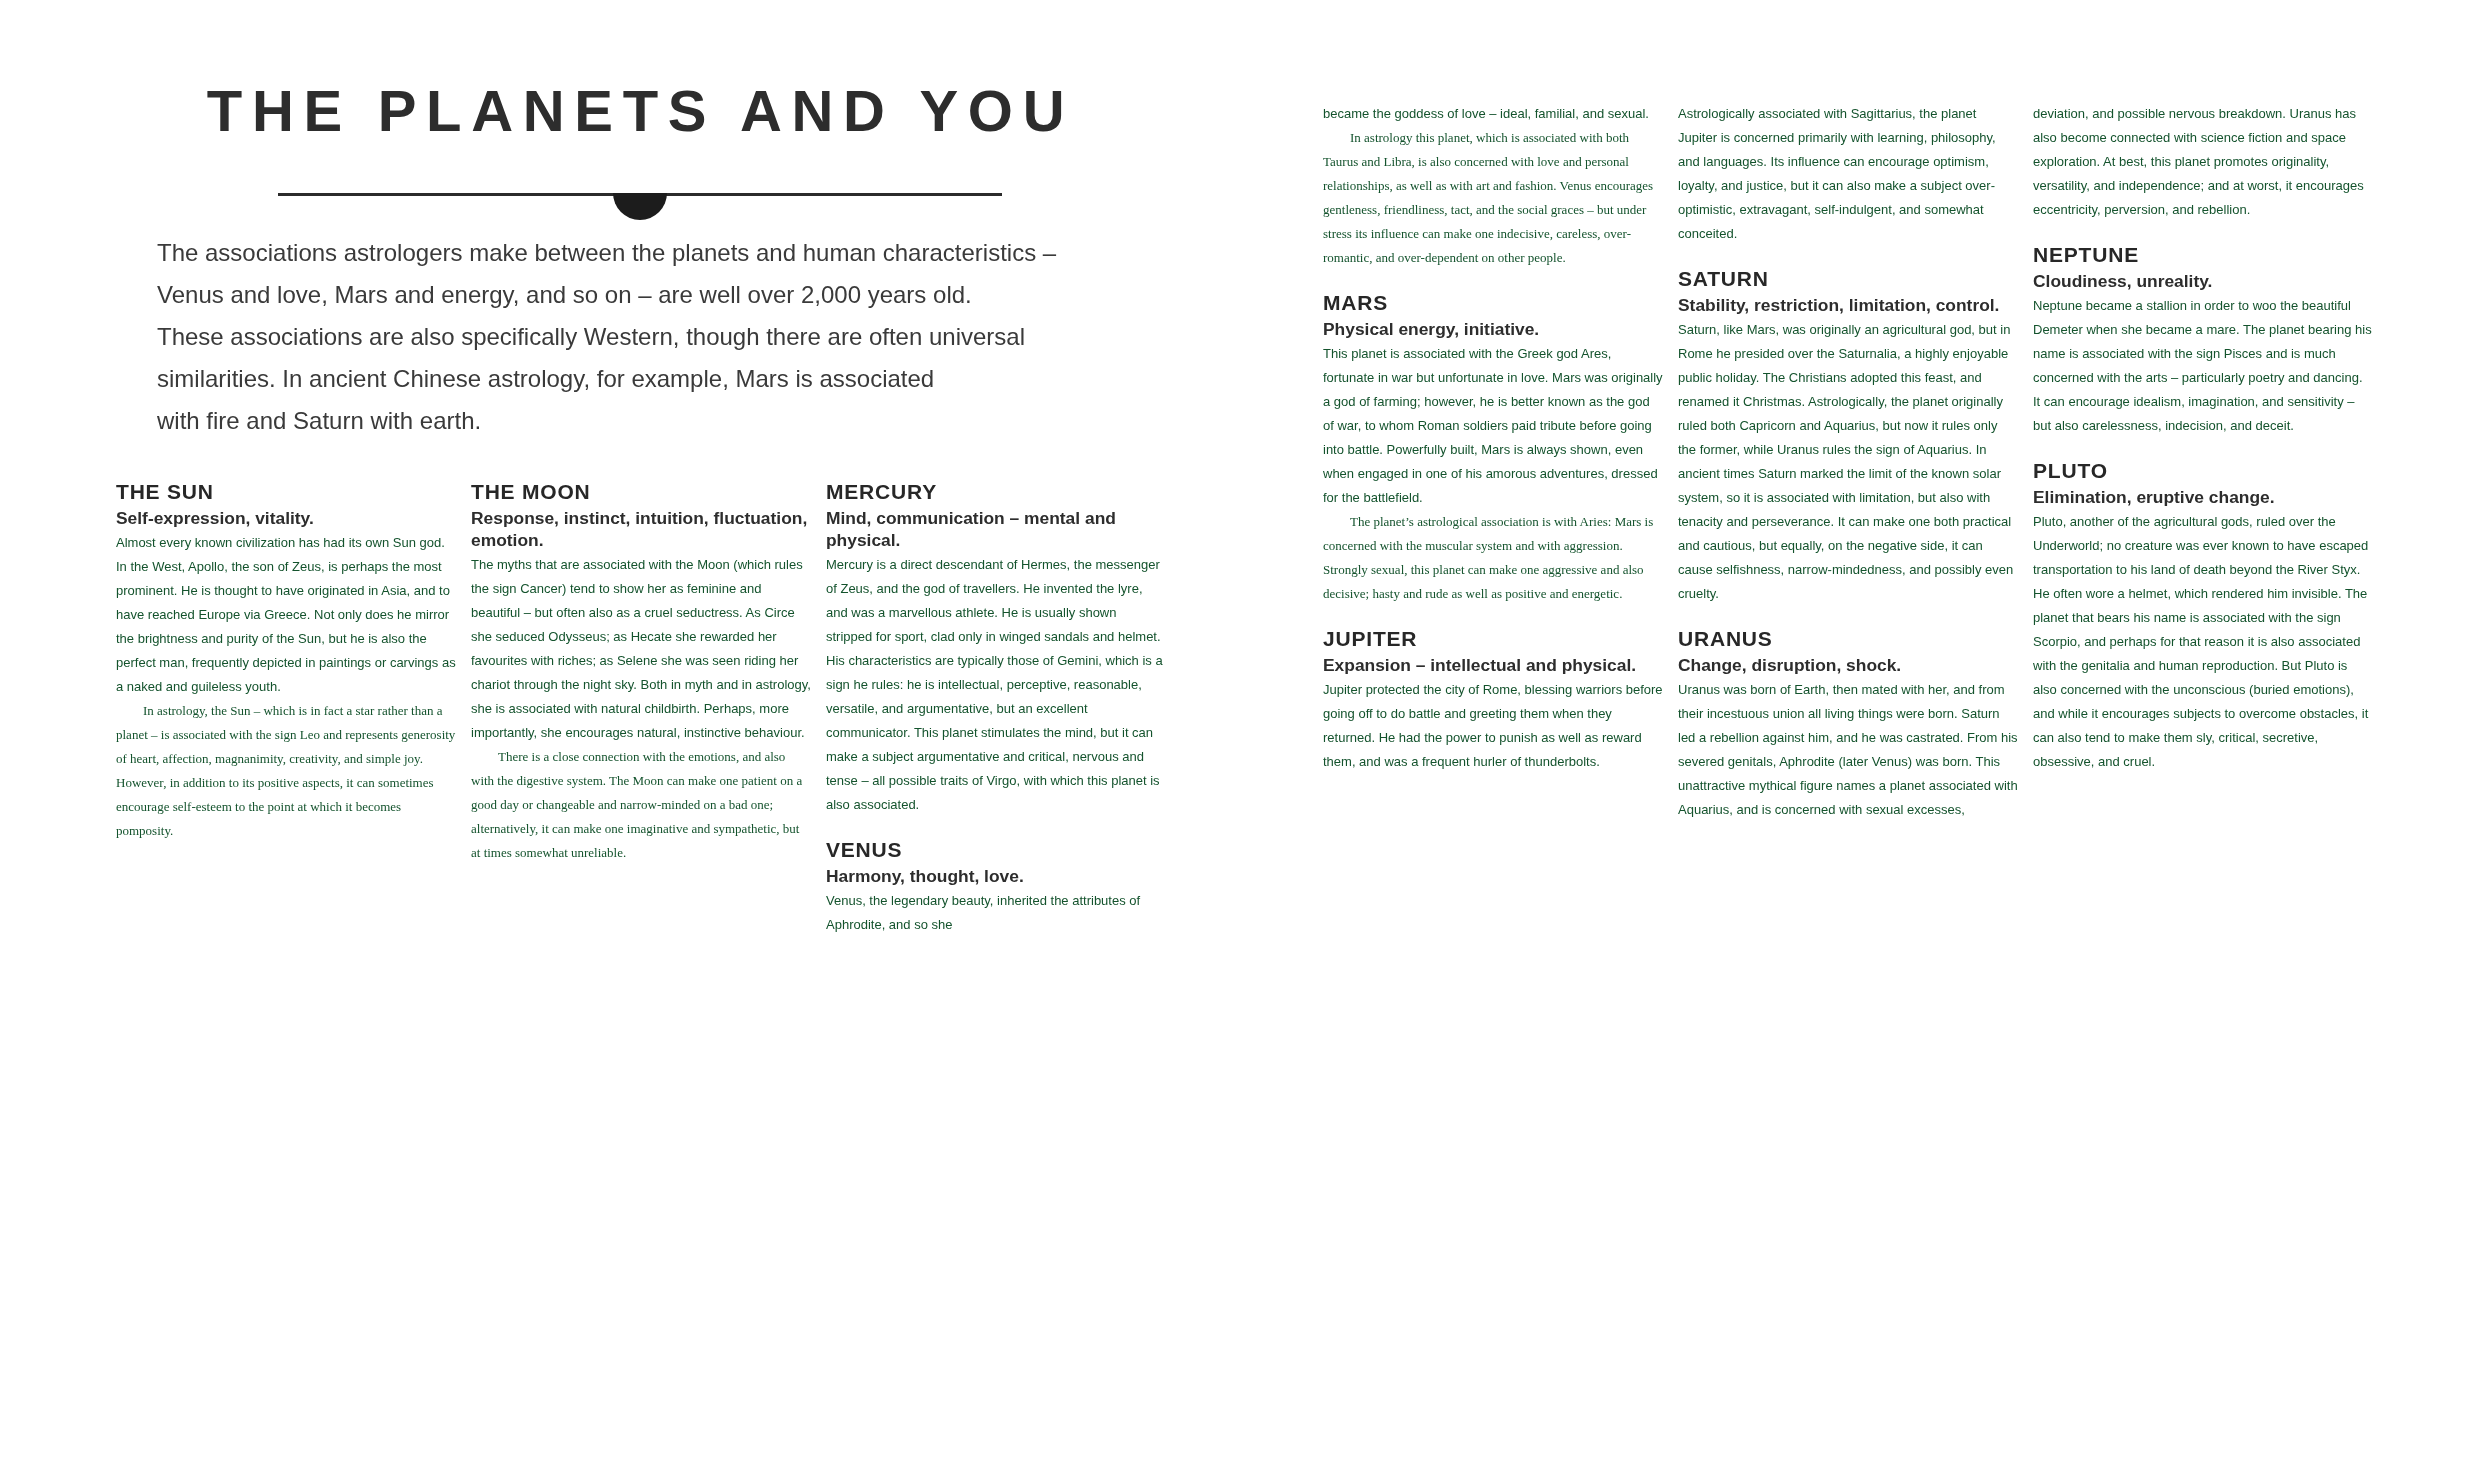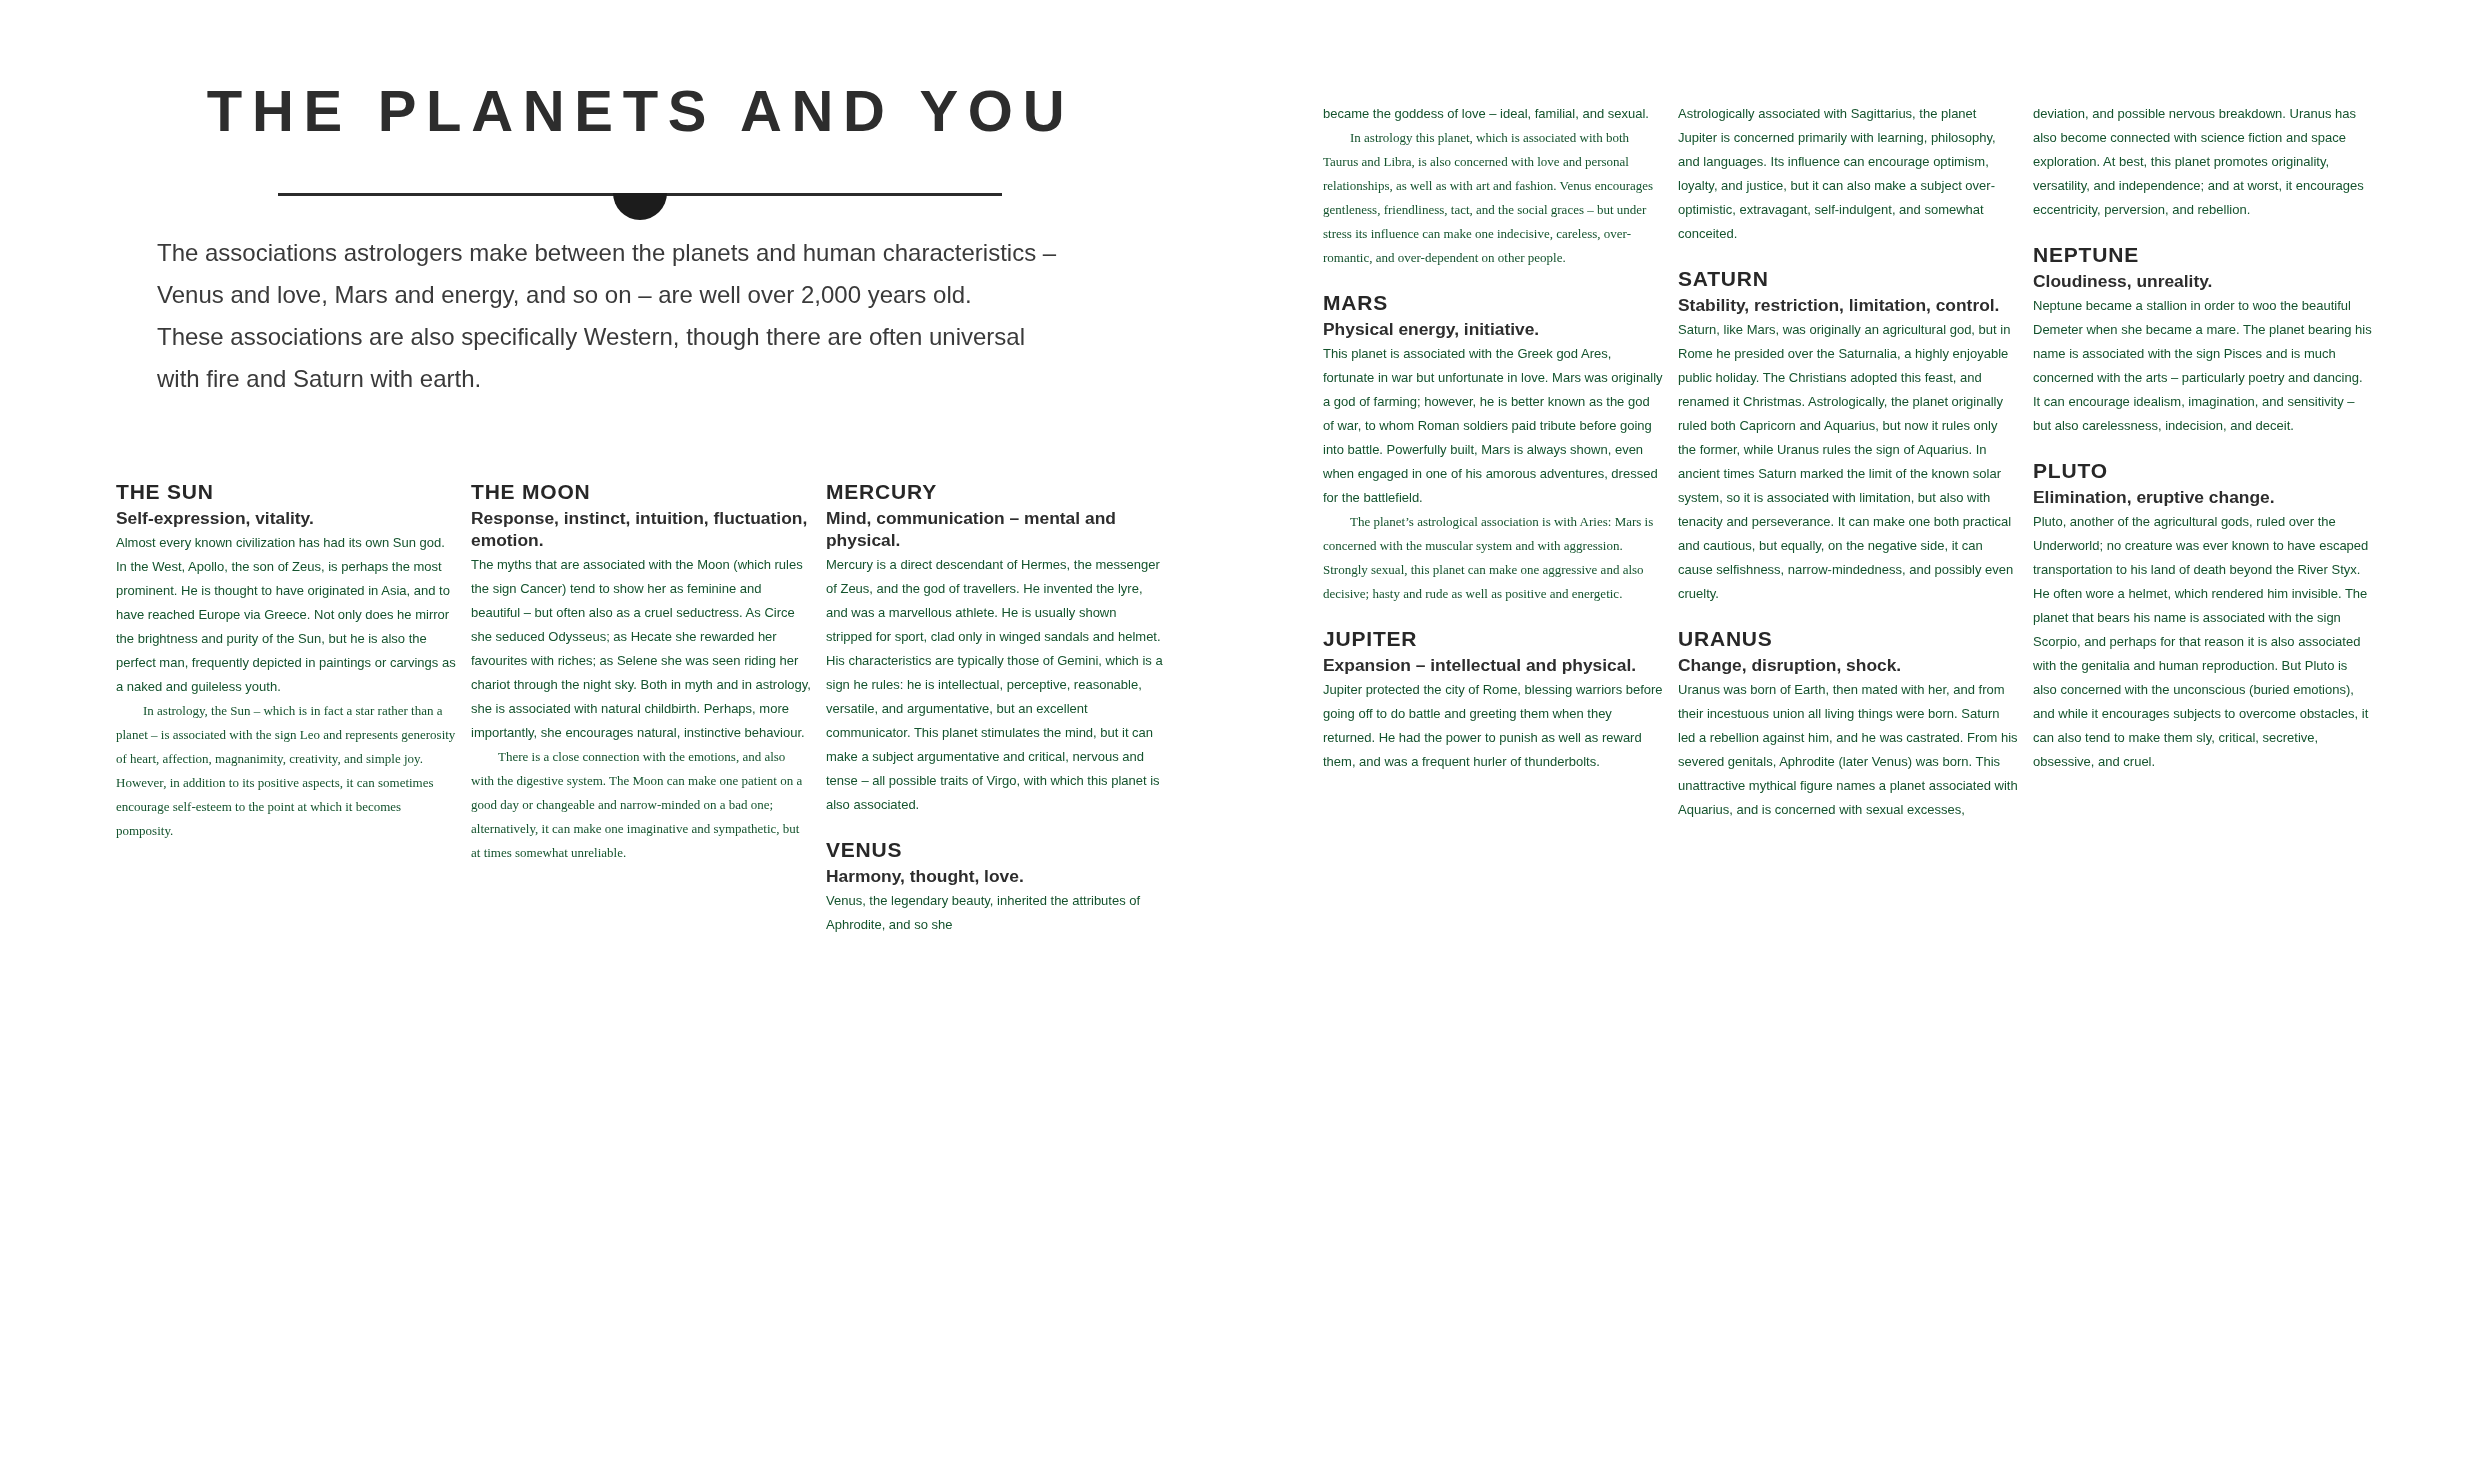--- a/index.html
+++ b/index.html
@@ -48,20 +48,21 @@
 
   <h1 class="page-title">THE PLANETS AND YOU</h1>
   <div class="title-rule">
     <div class="title-dome"></div>
   </div>
 
   <div class="intro">
       <div class="intro-line">The associations astrologers make between the planets and human characteristics –</div>
       <div class="intro-line">Venus and love, Mars and energy, and so on – are well over 2,000 years old.</div>
       <div class="intro-line">These associations are also specifically Western, though there are often universal</div>
+      <div class="intro-line">similarities. In ancient Chinese astrology, for example, Mars is associated</div>
       <div class="intro-line">with fire and Saturn with earth.</div>
     </div>
 
   <div class="text-column" id="col0">
       <h3 class="section-heading">THE SUN</h3>
       <p class="section-subhead">Self-expression, vitality.</p>
       <p class="body-para">Almost every known civilization has had its own Sun god. In the West, Apollo, the son of Zeus, is perhaps the most prominent. He is thought to have originated in Asia, and to have reached Europe via Greece. Not only does he mirror the brightness and purity of the Sun, but he is also the perfect man, frequently depicted in paintings or carvings as a naked and guileless youth.</p>
       <p class="body-para indent">In astrology, the Sun – which is in fact a star rather than a planet – is associated with the sign Leo and represents generosity of heart, affection, magnanimity, creativity, and simple joy. However, in addition to its positive aspects, it can sometimes encourage self-esteem to the point at which it becomes pomposity.</p>
     </div>
   <div class="text-column" id="col1">

